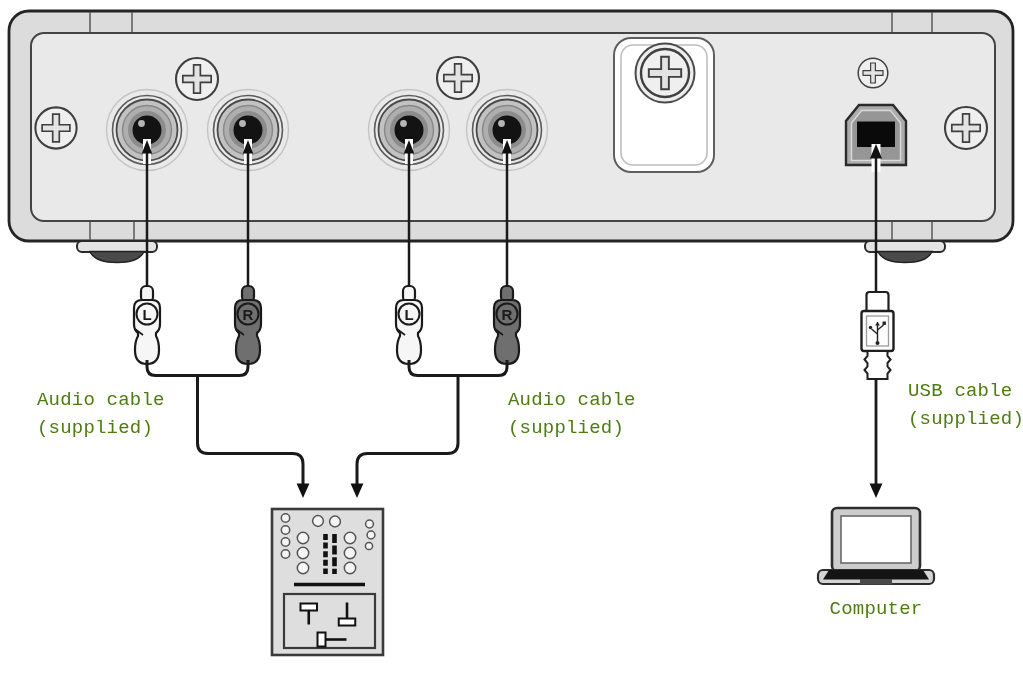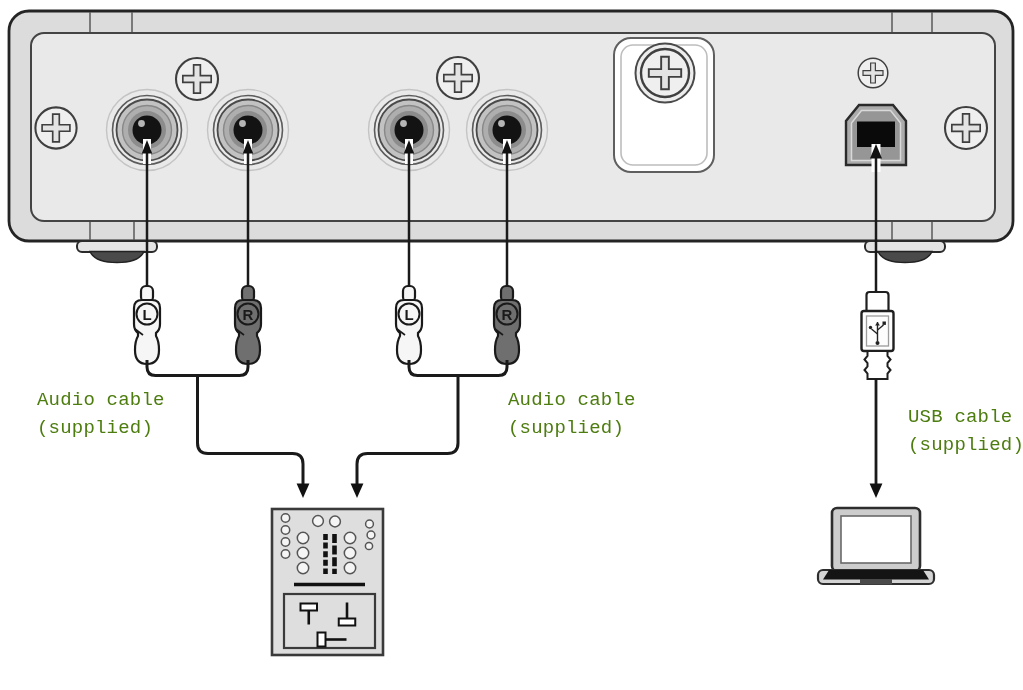--- a/index.html
+++ b/index.html
@@ -214,20 +214,21 @@
 <div class="label" style="left:37px;top:386px">
   <div>Audio cable</div>
   <div>(supplied)</div>
 </div>
 
 <div class="label" style="left:508px;top:386px">
   <div>Audio cable</div>
   <div>(supplied)</div>
 </div>
 
-<div class="label" style="left:908px;top:403px">
+<div class="label" style="left:908px;top:377px">
   <div>USB cable</div>
   <div>(supplied)</div>
 </div>
 
 
+<div class="label label-center" style="left:816px;top:595px;width:120px">Computer</div>
 
 </div>
 
 </body></html>

